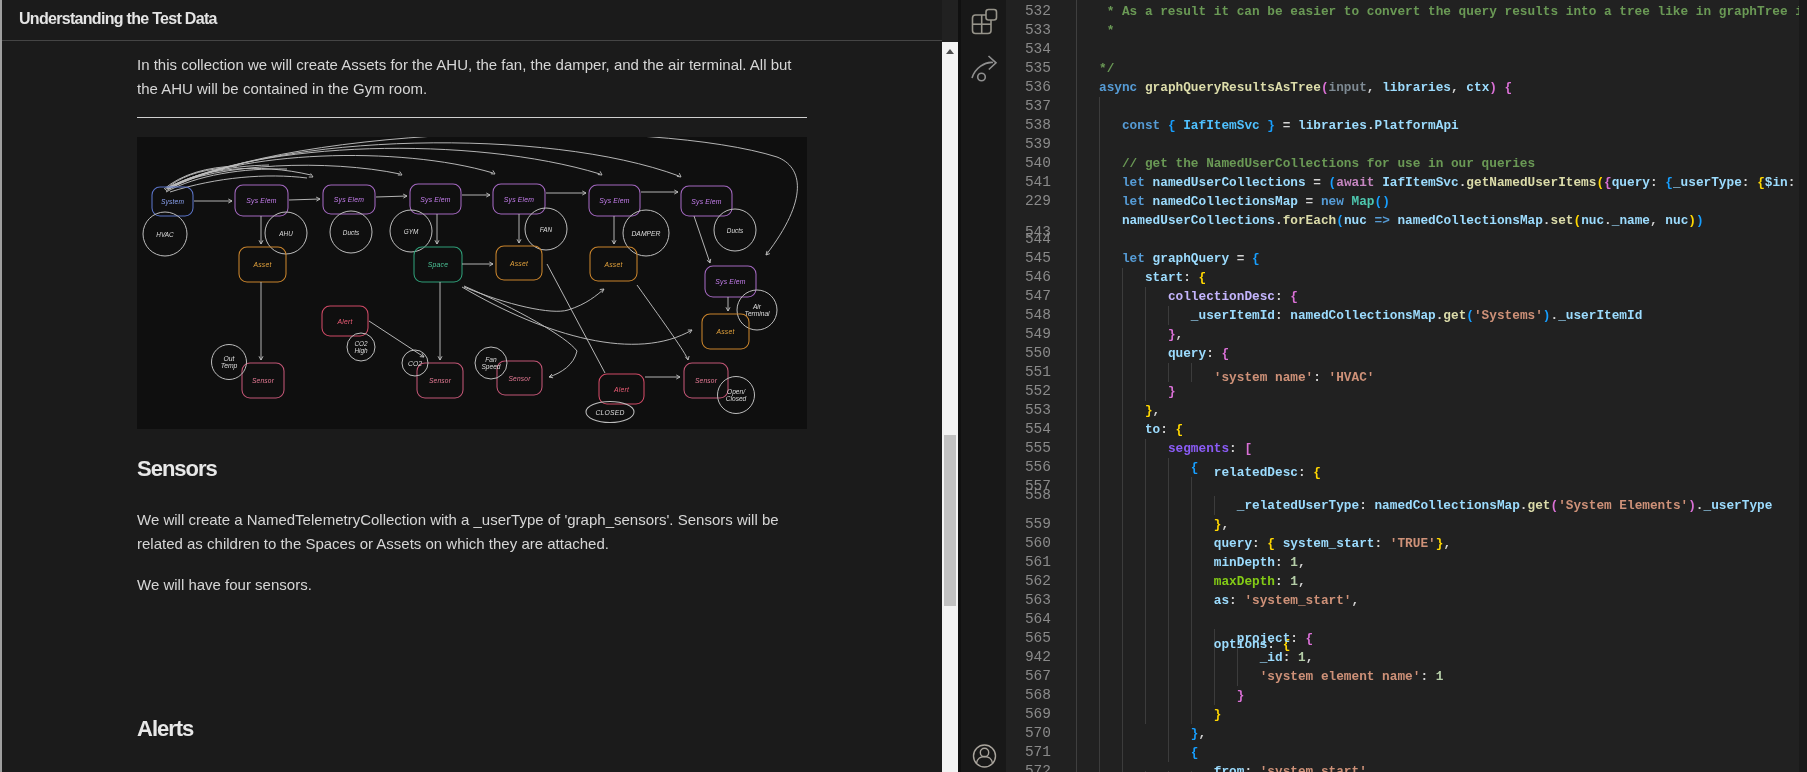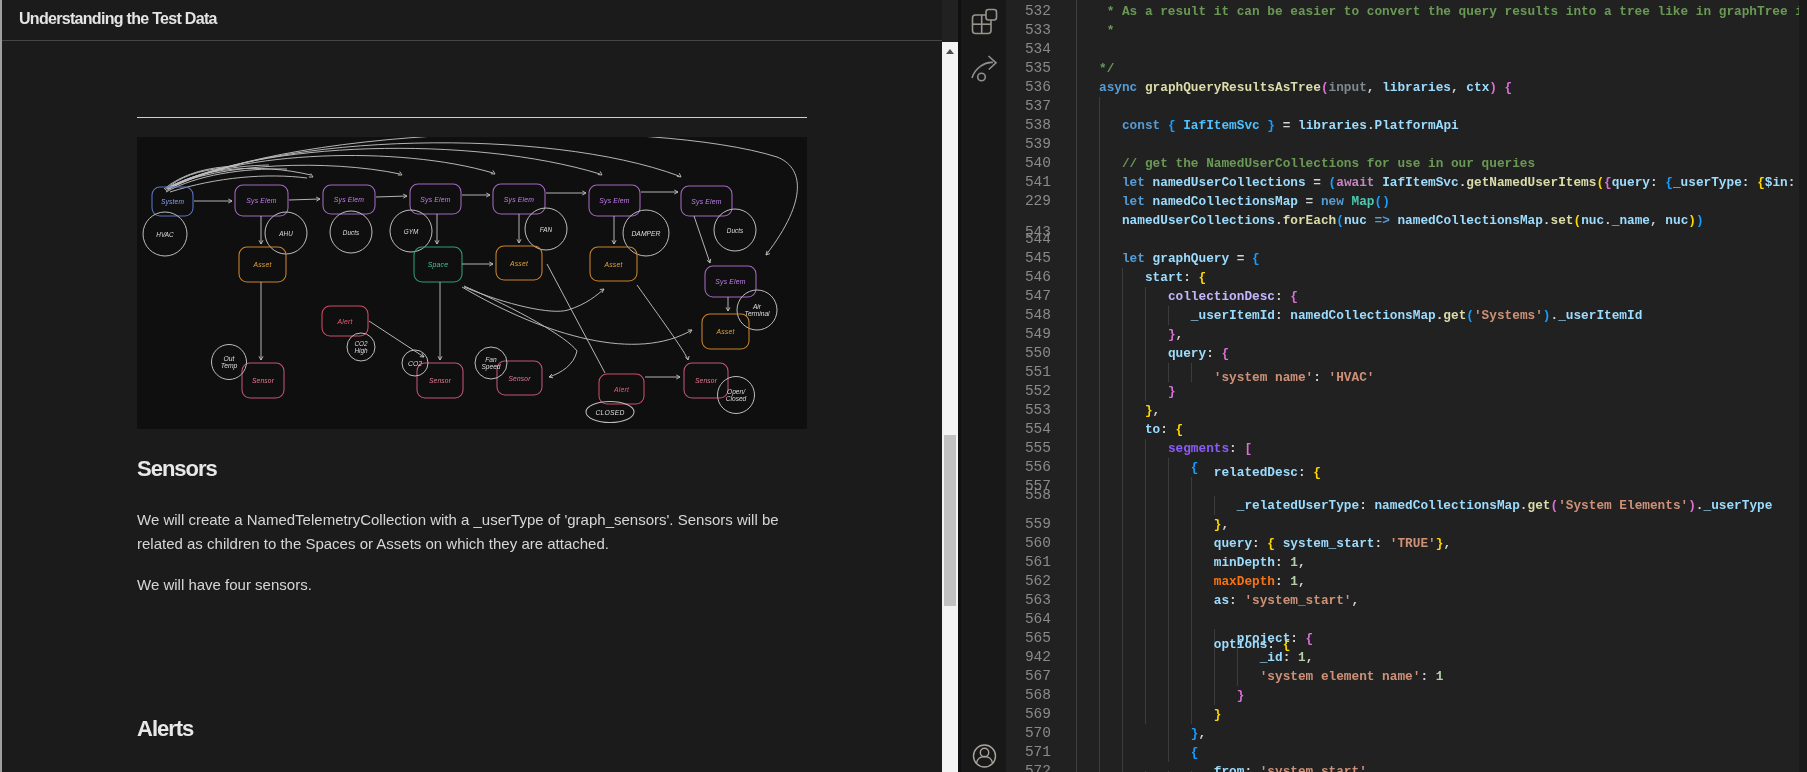--- a/index.html
+++ b/index.html
@@ -24,20 +24,21 @@
  font-family:"Liberation Mono",monospace;font-size:14.5px;color:#8a8a8a}
 .cl{position:absolute;left:93px;height:19px;line-height:19px;white-space:pre;
  font-family:"Liberation Mono",monospace;font-size:12.75px;font-weight:bold}
 .ig{position:absolute;width:1px;background:#3c3c3c}
 #gutline{position:absolute;left:69.5px;top:0;width:1px;height:772px;background:#3f3f3f}
 </style></head><body>
 <div id="doc">
     <div id="tbar">
       <h1>Understanding the Test Data</h1>
     </div>
+    <div class="para" style="top:53px">In this collection we will create Assets for the AHU, the fan, the damper, and the air terminal. All but<br>the AHU will be contained in the Gym room.</div>
     <div id="hr1"></div>
     <div id="img"><svg width="670" height="292" viewBox="0 0 670 292" font-family="Liberation Sans, sans-serif">
         <path d="M28,53 C42,40 62,33 88,31" fill="none" stroke="#bdbdbd" stroke-width="0.95"></path>
         <path d="M27,52 C45,37 70,30 100,29" fill="none" stroke="#bdbdbd" stroke-width="0.95"></path>
         <path d="M29,55 C60,38 105,31 150,32" fill="none" stroke="#bdbdbd" stroke-width="0.95"></path>
         <path d="M29,54 C55,36 92,29 132,28" fill="none" stroke="#bdbdbd" stroke-width="0.95"></path>
         <path d="M33,55 C80,40 130,36 170,41" fill="none" stroke="#bdbdbd" stroke-width="0.95"></path>
         <path d="M30,52 C65,30 122,26 174,38" fill="none" stroke="#bdbdbd" stroke-width="0.95"></path>
         <path d="M171.8,40.0 L176,40 L173.7,36.5" fill="none" stroke="#bdbdbd" stroke-width="0.95"></path>
         <path d="M30,51 C80,26 192,22 263,37" fill="none" stroke="#bdbdbd" stroke-width="0.95"></path>
@@ -270,21 +271,21 @@
     <div class="cl" style="top:381.5px"><span style="color:#D4D4D4">         </span><span style="color:#DA70D6">}</span></div>
     <div class="cl" style="top:400.5px"><span style="color:#D4D4D4">      </span><span style="color:#FFD700">}</span><span style="color:#D4D4D4">,</span></div>
     <div class="cl" style="top:419.5px"><span style="color:#D4D4D4">      </span><span style="color:#9CDCFE">to</span><span style="color:#D4D4D4">: </span><span style="color:#FFD700">{</span></div>
     <div class="cl" style="top:438.5px"><span style="color:#D4D4D4">         </span><span style="color:#8b5cf6">segments</span><span style="color:#D4D4D4">: </span><span style="color:#DA70D6">[</span></div>
     <div class="cl" style="top:457.5px"><span style="color:#D4D4D4">            </span><span style="color:#179FFF">{</span></div>
     <div class="cl" style="top:463px"><span style="color:#D4D4D4">               </span><span style="color:#9CDCFE">relatedDesc</span><span style="color:#D4D4D4">: </span><span style="color:#FFD700">{</span></div>
     <div class="cl" style="top:495.5px"><span style="color:#D4D4D4">                  </span><span style="color:#9CDCFE">_relatedUserType</span><span style="color:#D4D4D4">: </span><span style="color:#9CDCFE">namedCollectionsMap</span><span style="color:#D4D4D4">.</span><span style="color:#DCDCAA">get</span><span style="color:#DA70D6">(</span><span style="color:#CE9178">'System Elements'</span><span style="color:#DA70D6">)</span><span style="color:#D4D4D4">.</span><span style="color:#9CDCFE">_userType</span></div>
     <div class="cl" style="top:514.5px"><span style="color:#D4D4D4">               </span><span style="color:#FFD700">}</span><span style="color:#D4D4D4">,</span></div>
     <div class="cl" style="top:533.5px"><span style="color:#D4D4D4">               </span><span style="color:#9CDCFE">query</span><span style="color:#D4D4D4">: </span><span style="color:#FFD700">{ </span><span style="color:#9CDCFE">system_start</span><span style="color:#D4D4D4">: </span><span style="color:#CE9178">'TRUE'</span><span style="color:#FFD700">}</span><span style="color:#D4D4D4">,</span></div>
     <div class="cl" style="top:552.5px"><span style="color:#D4D4D4">               </span><span style="color:#9CDCFE">minDepth</span><span style="color:#D4D4D4">: </span><span style="color:#B5CEA8">1</span><span style="color:#D4D4D4">,</span></div>
-    <div class="cl" style="top:571.5px"><span style="color:#D4D4D4">               </span><span style="color:#f97316">maxDepth</span><span style="color:#D4D4D4">: </span><span style="color:#B5CEA8">1</span><span style="color:#D4D4D4">,</span></div>
+    <div class="cl" style="top:571.5px"><span style="color:#D4D4D4">               </span><span style="color:#84cc16">maxDepth</span><span style="color:#D4D4D4">: </span><span style="color:#B5CEA8">1</span><span style="color:#D4D4D4">,</span></div>
     <div class="cl" style="top:590.5px"><span style="color:#D4D4D4">               </span><span style="color:#9CDCFE">as</span><span style="color:#D4D4D4">: </span><span style="color:#CE9178">'system_start'</span><span style="color:#D4D4D4">,</span></div>
     <div class="cl" style="top:635px"><span style="color:#D4D4D4">               </span><span style="color:#9CDCFE">options</span><span style="color:#D4D4D4">: </span><span style="color:#FFD700">{</span></div>
     <div class="cl" style="top:628.5px"><span style="color:#D4D4D4">                  </span><span style="color:#9CDCFE">project</span><span style="color:#D4D4D4">: </span><span style="color:#DA70D6">{</span></div>
     <div class="cl" style="top:647.5px"><span style="color:#D4D4D4">                     </span><span style="color:#9CDCFE">_id</span><span style="color:#D4D4D4">: </span><span style="color:#B5CEA8">1</span><span style="color:#D4D4D4">,</span></div>
     <div class="cl" style="top:666.5px"><span style="color:#D4D4D4">                     </span><span style="color:#CE9178">'system element name'</span><span style="color:#D4D4D4">: </span><span style="color:#B5CEA8">1</span></div>
     <div class="cl" style="top:685.5px"><span style="color:#D4D4D4">                  </span><span style="color:#DA70D6">}</span></div>
     <div class="cl" style="top:704.5px"><span style="color:#D4D4D4">               </span><span style="color:#FFD700">}</span></div>
     <div class="cl" style="top:723.5px"><span style="color:#D4D4D4">            </span><span style="color:#179FFF">}</span><span style="color:#D4D4D4">,</span></div>
     <div class="cl" style="top:742.5px"><span style="color:#D4D4D4">            </span><span style="color:#179FFF">{</span></div>
     <div class="cl" style="top:761.5px"><span style="color:#D4D4D4">               </span><span style="color:#9CDCFE">from</span><span style="color:#D4D4D4">: </span><span style="color:#CE9178">'system_start'</span></div>

